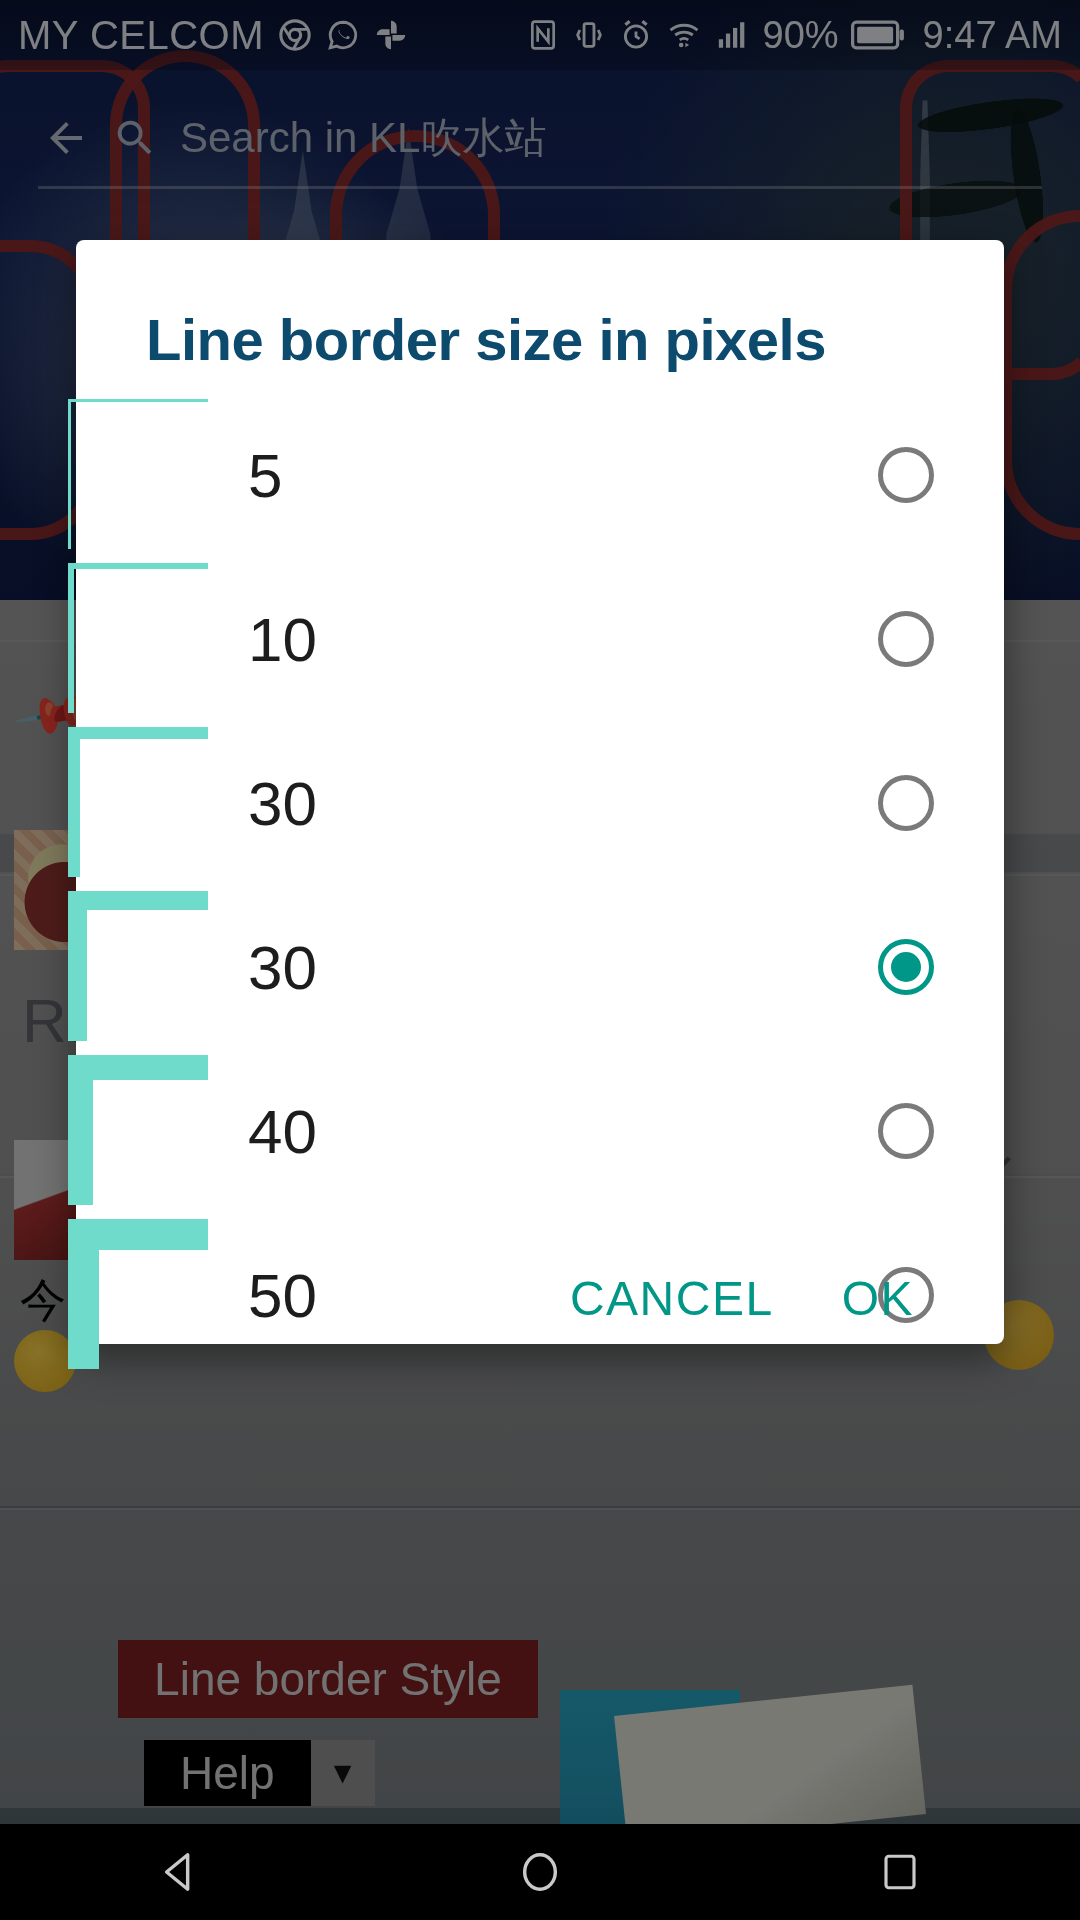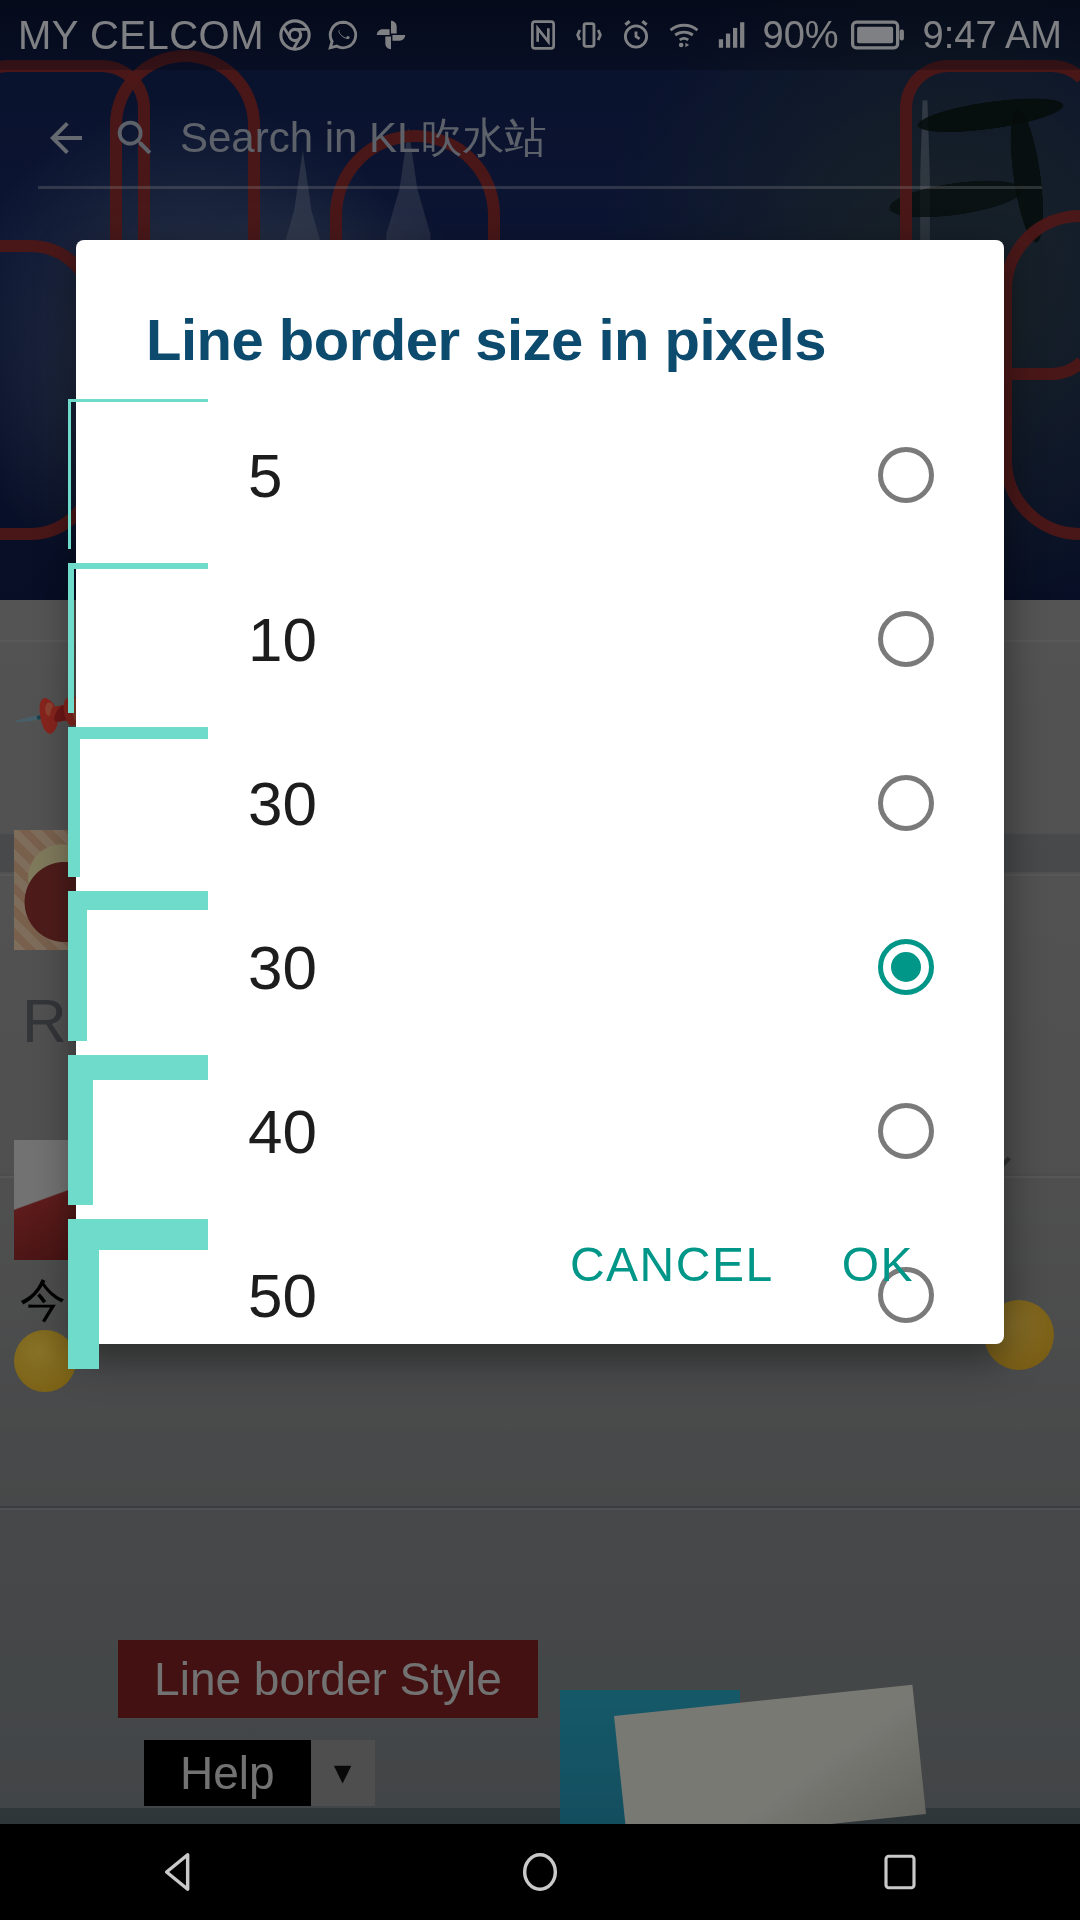--- a/index.html
+++ b/index.html
@@ -151,21 +151,21 @@
     width:30px; height:30px; border-radius:50%; background:#009688;
   }
   
   .corner{
     position:absolute; left:-8px; box-sizing:border-box;
     border-style:solid; border-color:#6fdbcb;
     border-right:none; border-bottom:none;
   }
   .dlg-actions{
     position:absolute; left:0; right:0; bottom:0; height:160px;
-    display:flex; align-items:center; justify-content:flex-end; gap:0; padding-right:56px;
+    display:flex; align-items:flex-end; justify-content:flex-end; gap:0; padding-right:56px;
   }
   .act{
     font-size:48px; color:#009688; letter-spacing:1.5px;
     padding:18px 34px; background:transparent; border:none; font-family:inherit; cursor:pointer;
   }
 
   
   #navbar{
     position:absolute; left:0; bottom:0; width:1080px; height:96px; background:#000;
     display:flex; align-items:center; justify-content:space-around; z-index:70;

